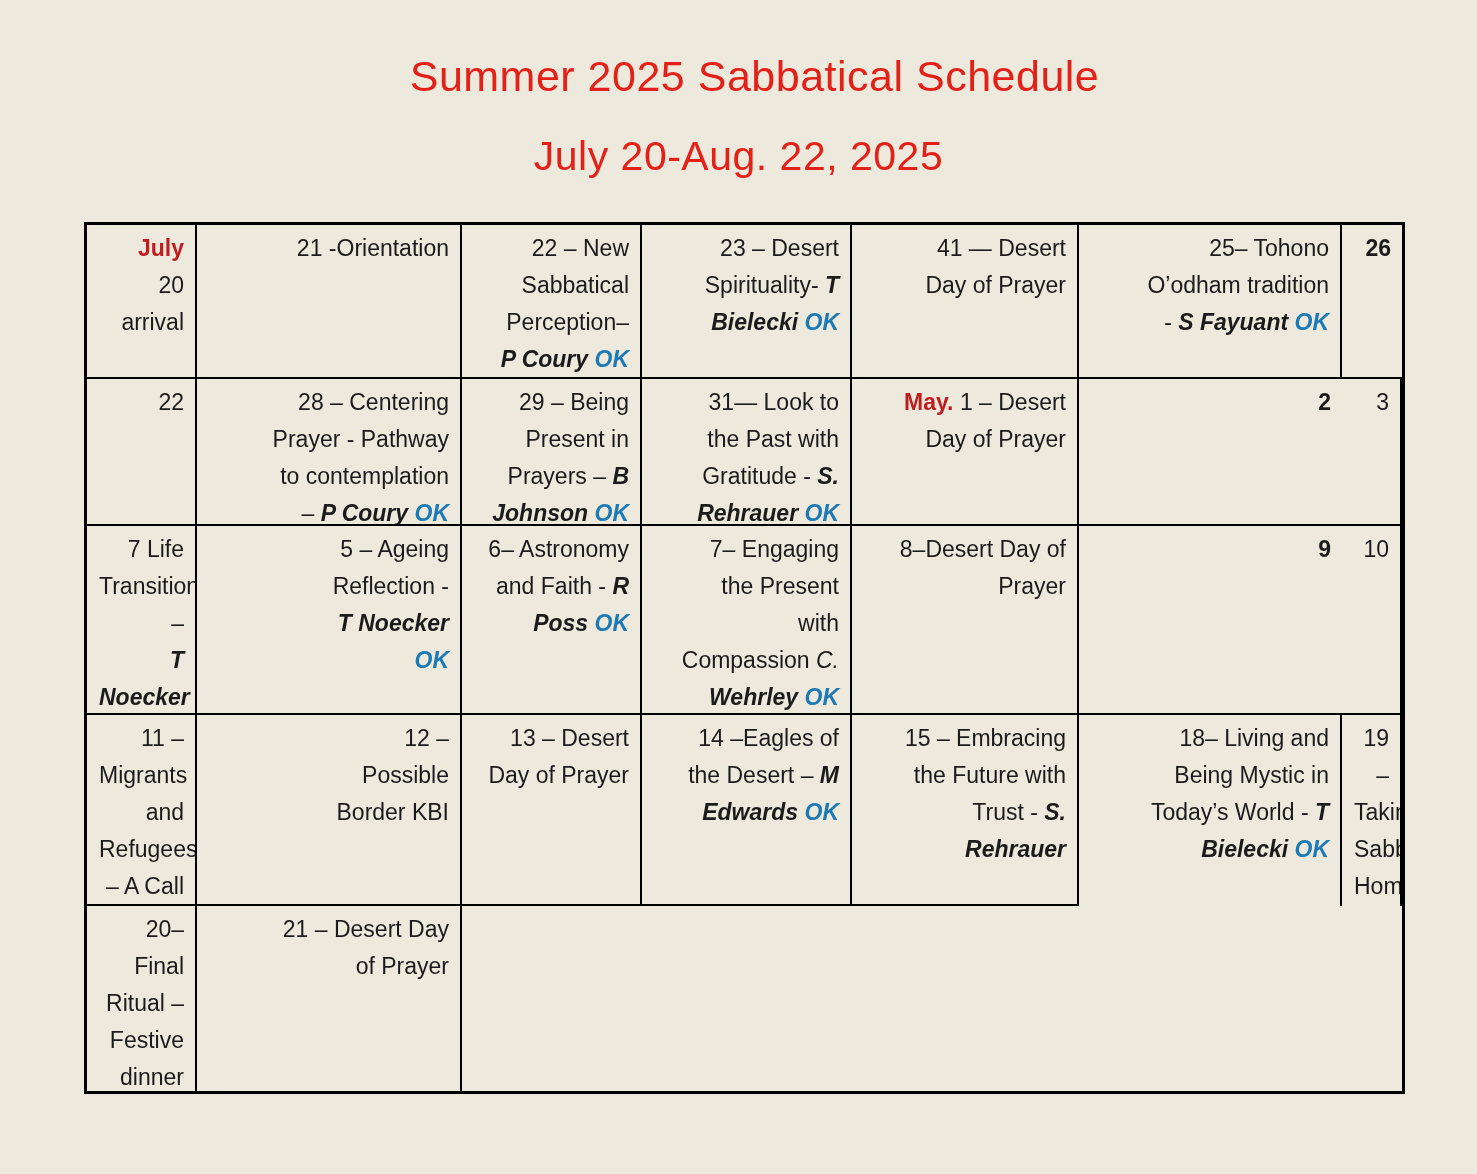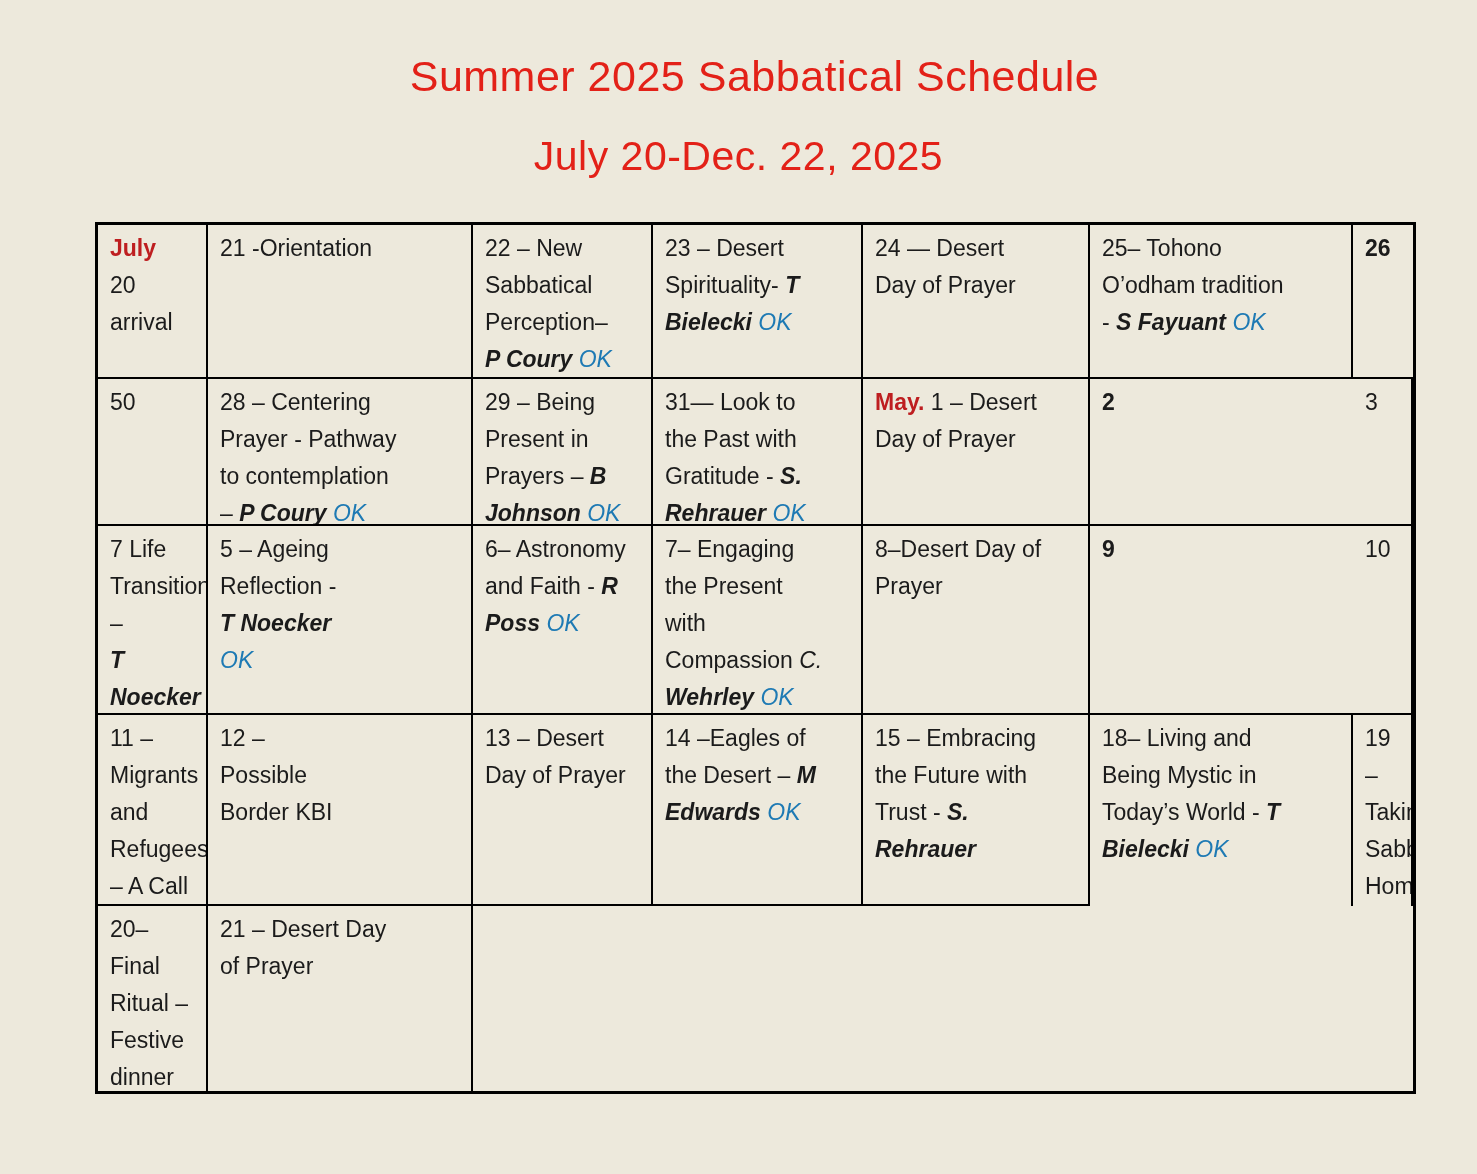--- a/index.html
+++ b/index.html
@@ -34,69 +34,70 @@
     width: 100%;
     text-align: center;
     font-size: 41px;
     font-weight: normal;
     letter-spacing: 0.5px;
     color: var(--title-red, #E32118);
     margin: 0;
   }
   .schedule-table {
     position: absolute;
-    left: 95px;
+    left: 84px;
     top: 222px;
     display: grid;
     border: 3px solid var(--border-color, #000);
     box-sizing: border-box;
+    text-align: right;
   }
   .cell {
     box-sizing: border-box;
     border-right: 2px solid var(--border-color, #000);
     border-bottom: 2px solid var(--border-color, #000);
     padding: 5px 11px 0 12px;
     font-size: 23px;
     line-height: 37px;
     white-space: pre-wrap;
     overflow: hidden;
   }
   .cell.last-col { border-right: none; font-weight: bold; }
   .cell.last-row { border-bottom: none; }
   .run-plain { }
   .run-red  { color: var(--date-red, #BE1E20); font-weight: bold; }
   .run-name { font-weight: bold; font-style: italic; }
   .run-iname{ font-style: italic; }
-  .run-ok   { color: var(--ok-blue, #1E7AB4); font-weight: normal; font-style: italic; }
+  .run-ok   { color: var(--ok-blue, #1E7AB4); font-weight: bold; font-style: italic; }
 </style>
 </head>
 <body>
 
 <h1 class="doc-title">Summer 2025 Sabbatical Schedule</h1>
-<h2 class="doc-subtitle">July 20-Dec. 22, 2025</h2>
+<h2 class="doc-subtitle">July 20-Aug. 22, 2025</h2>
 
 <div class="schedule-table" style="grid-template-columns: 110px 265px 180px 210px 227px 263px 60px; grid-template-rows: 154px 147px 189px 191px 185px;">
     <div class="cell"><span class="run-red">July</span><span class="run-plain">
 20
 arrival</span></div>
     <div class="cell"><span class="run-plain">21 -Orientation</span></div>
     <div class="cell"><span class="run-plain">22 – New
 Sabbatical
 Perception–
 </span><span class="run-name">P Coury </span><span class="run-ok">OK</span></div>
     <div class="cell"><span class="run-plain">23 – Desert
 Spirituality- </span><span class="run-name">T
 Bielecki </span><span class="run-ok">OK</span></div>
-    <div class="cell"><span class="run-plain">24 — Desert
+    <div class="cell"><span class="run-plain">41 — Desert
 Day of Prayer</span></div>
     <div class="cell"><span class="run-plain">25– Tohono
 O’odham tradition
 - </span><span class="run-name">S Fayuant </span><span class="run-ok">OK</span></div>
     <div class="cell last-col"><span class="run-plain">26</span></div>
-    <div class="cell"><span class="run-plain">50</span></div>
+    <div class="cell"><span class="run-plain">22</span></div>
     <div class="cell"><span class="run-plain">28 – Centering
 Prayer - Pathway
 to contemplation
 – </span><span class="run-name">P Coury </span><span class="run-ok">OK</span></div>
     <div class="cell"><span class="run-plain">29 – Being
 Present in
 Prayers – </span><span class="run-name">B
 Johnson </span><span class="run-ok">OK</span></div>
     <div class="cell"><span class="run-plain">31— Look to
 the Past with

